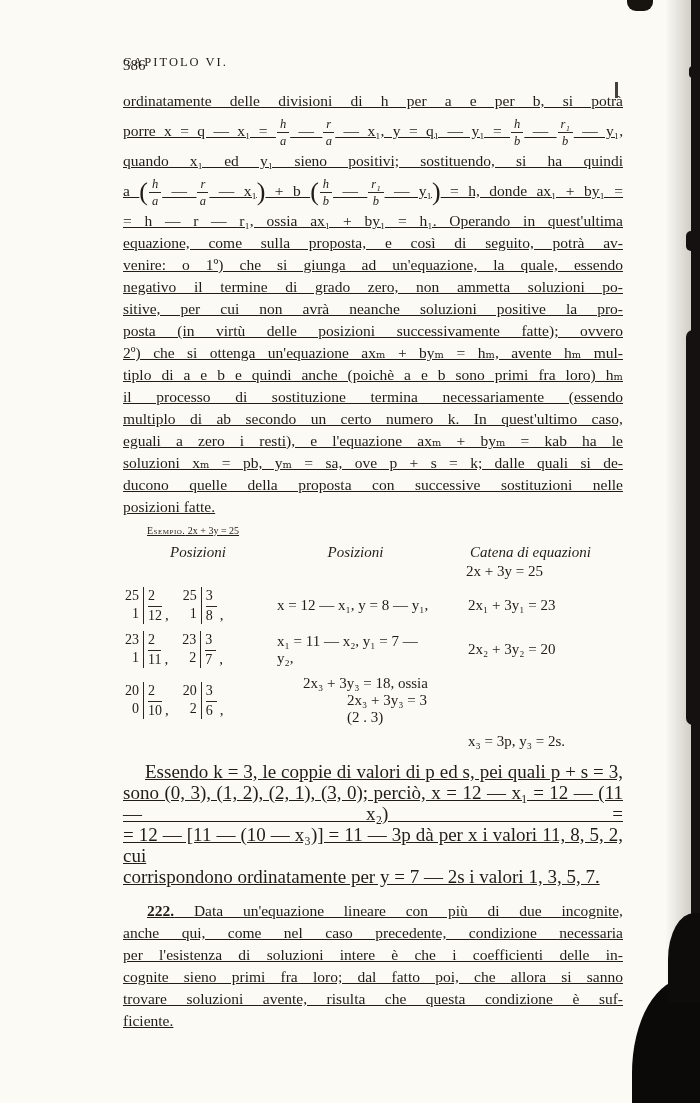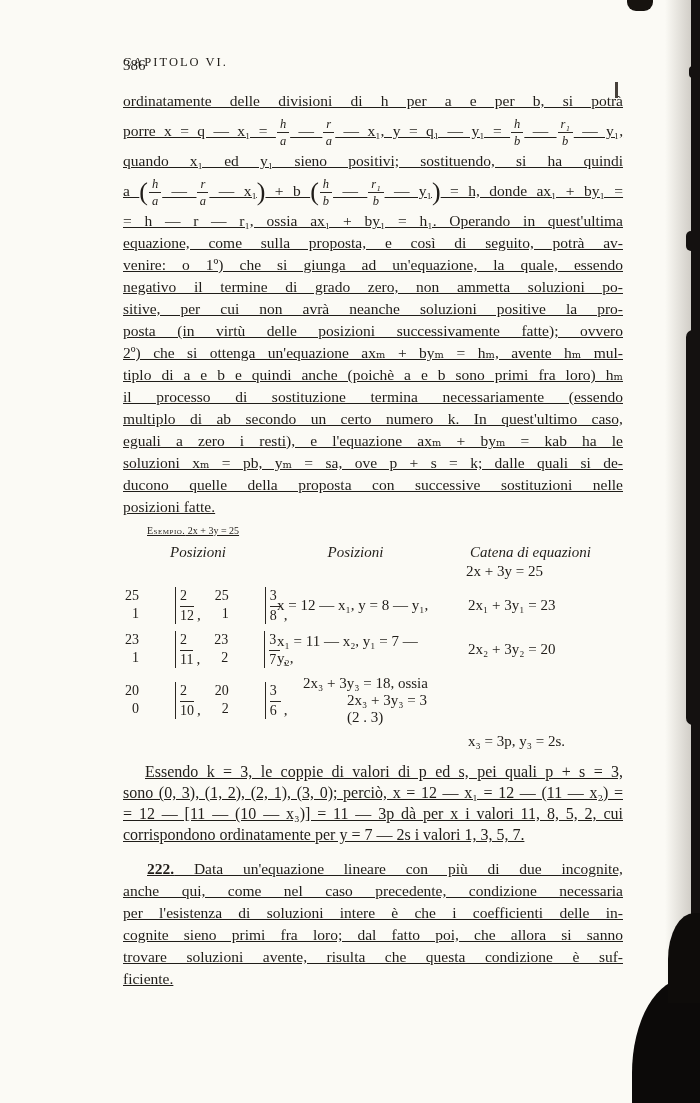--- a/index.html
+++ b/index.html
@@ -38,29 +38,29 @@
   .t-head .th1 { text-align:center; }
   .t-head .th2 { text-align:center; }
   .t-head .th3 { text-align:center; }
   .t-row { display:grid; grid-template-columns:150px 165px 185px; align-items:center; margin-top:7px; }
   .t-row .pos { padding-left:4px; }
   .t-row .cat { padding-left:30px; }
   .r0 { margin-top:2px; }
   .r0 .cat { padding-left:28px; }
   .final-cat { padding-left:37px; }
   .ops { display:flex; align-items:center; padding-left:2px; }
-  .divop { display:inline-flex; font-size:14px; line-height:1.25;gap:32px; }
+  .divop { display:inline-flex; font-size:14px; line-height:1.25; }
   .dv-l { display:flex; flex-direction:column; align-items:flex-end; padding-right:4px; }
   .dv-r { display:flex; flex-direction:column; align-items:flex-start; border-left:1px solid #2a2622; padding-left:4px; }
   .dv-r .dv-b { border-bottom:1px solid #2a2622; align-self:stretch; padding:0 4px 1px 0; }
   .opc { align-self:flex-end; margin:0 14px 0 3px; }
   .cat2 { padding-left:44px; }
 
   
-  .para2 { margin-top:11px; font-size:16px; line-height:21px; }
+  .para2 { margin-top:11px; font-size:19px; line-height:21px; }
   .para2 .ind { padding-left:22px; }
 
   .para3 { margin-top:13px; }
 
   
   .art { position:absolute; background:#141110; }
   .strip  { right:0; top:0; width:9px; height:1103px; }
   .strip2 { right:0; top:330px; width:14px; height:395px; border-radius:7px 0 0 7px; }
   .bump1  { right:7px; top:231px; width:7px; height:20px; border-radius:5px 0 0 5px; }
   .bump2  { right:7px; top:66px; width:4px; height:12px; border-radius:4px 0 0 4px; }

